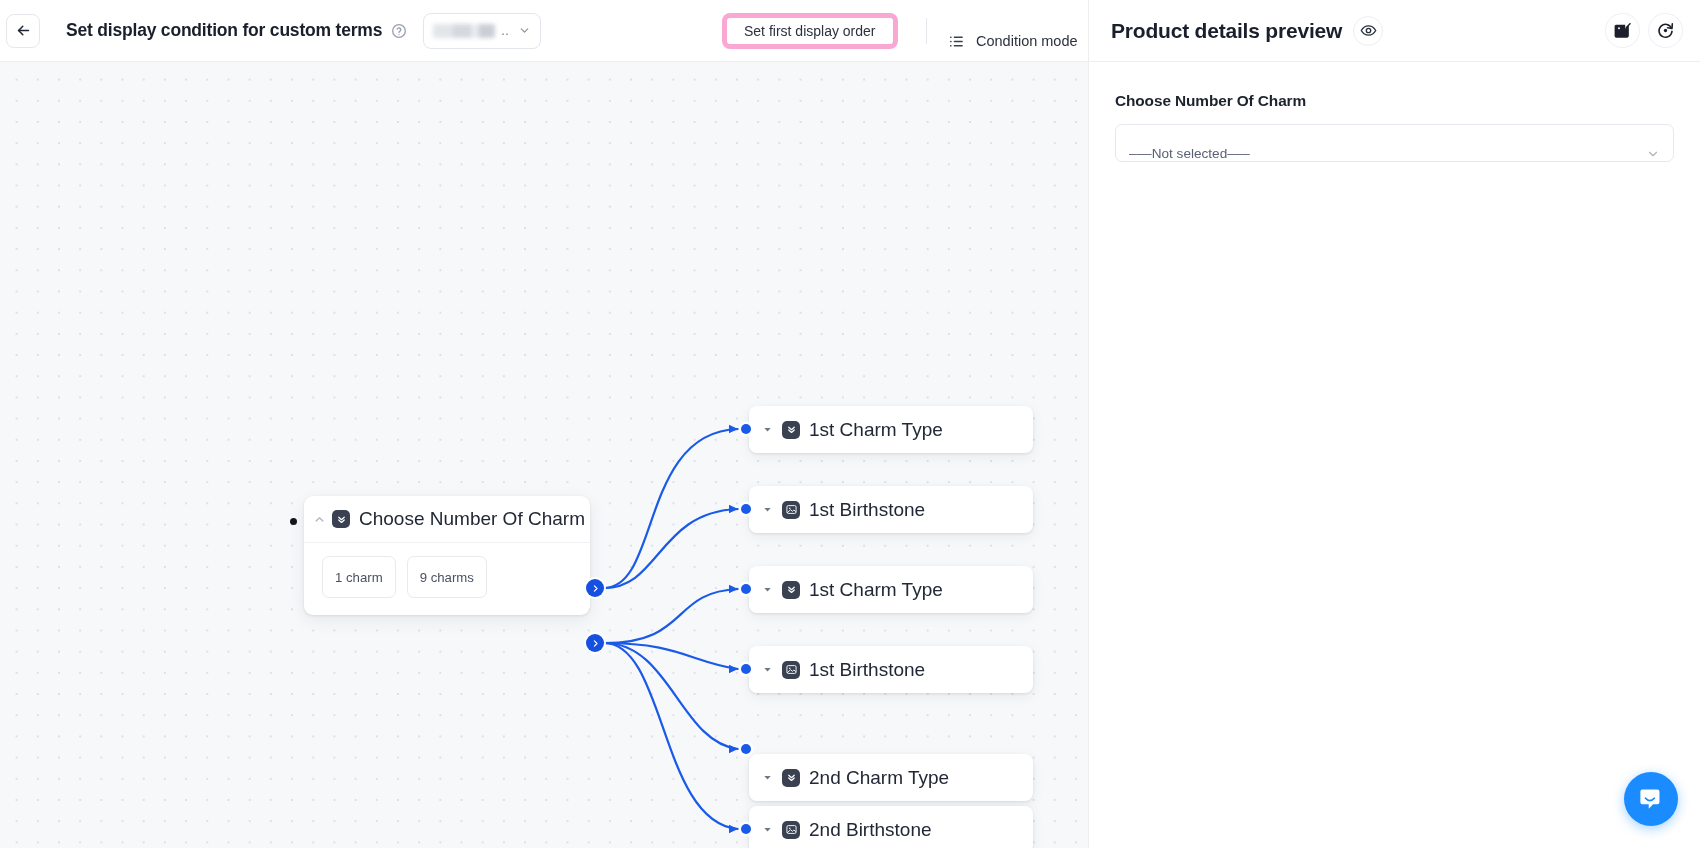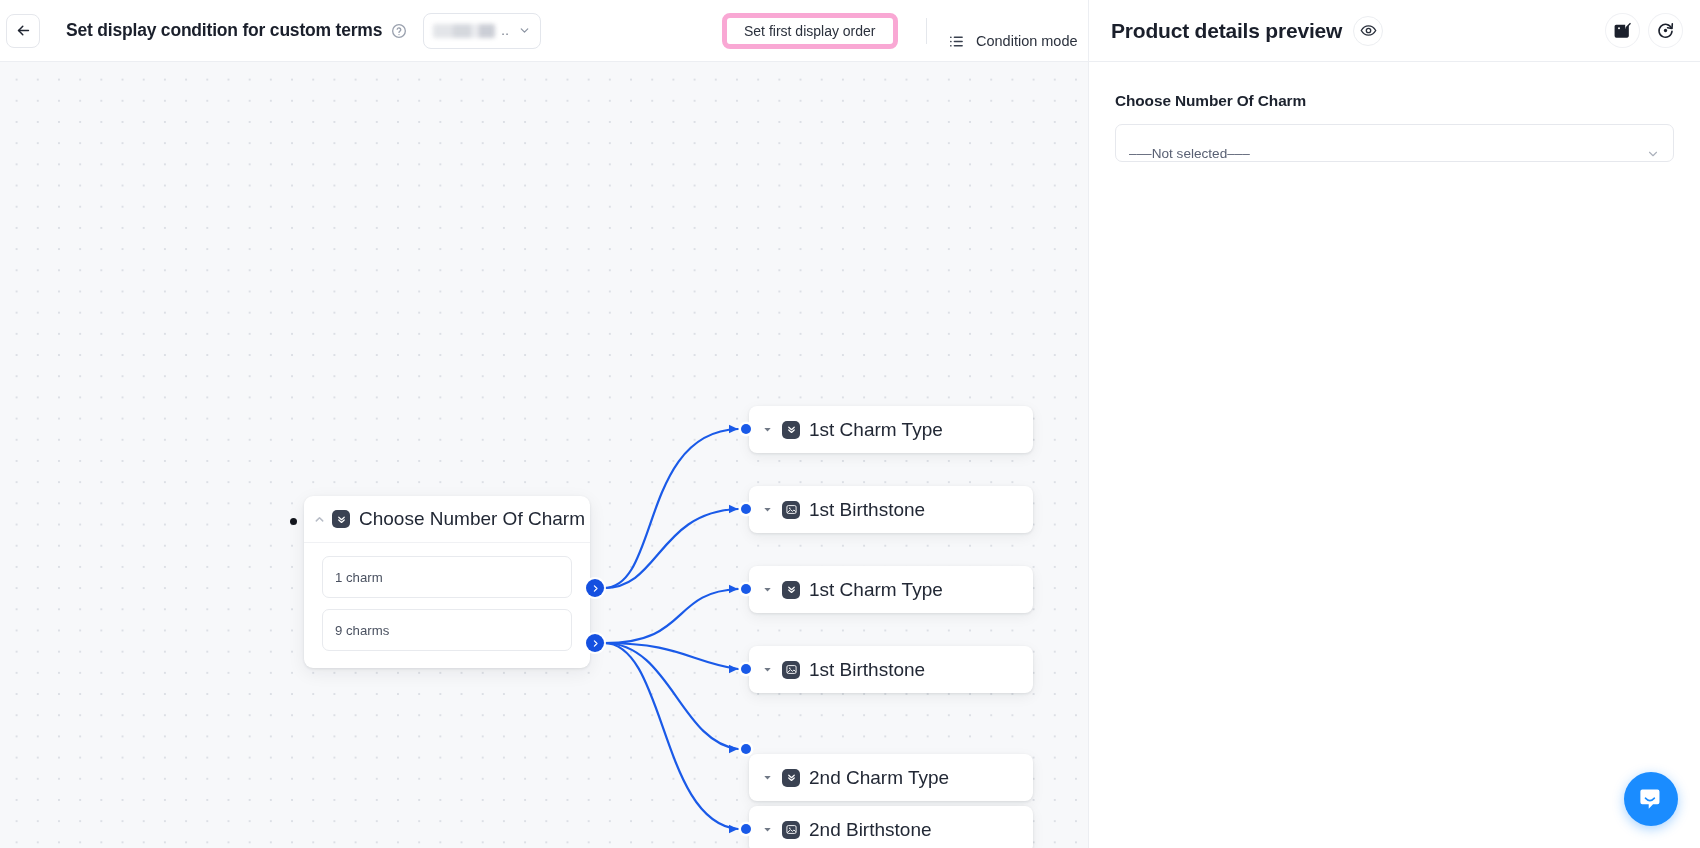--- a/index.html
+++ b/index.html
@@ -180,21 +180,21 @@
     background: #3a4252;
     display: flex; align-items: center; justify-content: center;
     flex: 0 0 auto;
   }
   .node-title {
     margin-left: 9px;
     font-size: 19px;
     color: #222835;
     white-space: nowrap;
   }
-  .node-body { padding: 13px 18px 17px 18px; display: flex; flex-direction: column; gap: 11px; }
+  .node-body { padding: 13px 18px 17px 18px; display: flex; flex-direction: row; gap: 11px; }
   .opt-row {
     height: 42px;
     border: 1px solid #e8eaee;
     border-radius: 7px;
     background: #fff;
     display: flex; align-items: center;
     padding: 0 12px;
     font-size: 13.2px;
     color: #4a5160;
     cursor: pointer;

